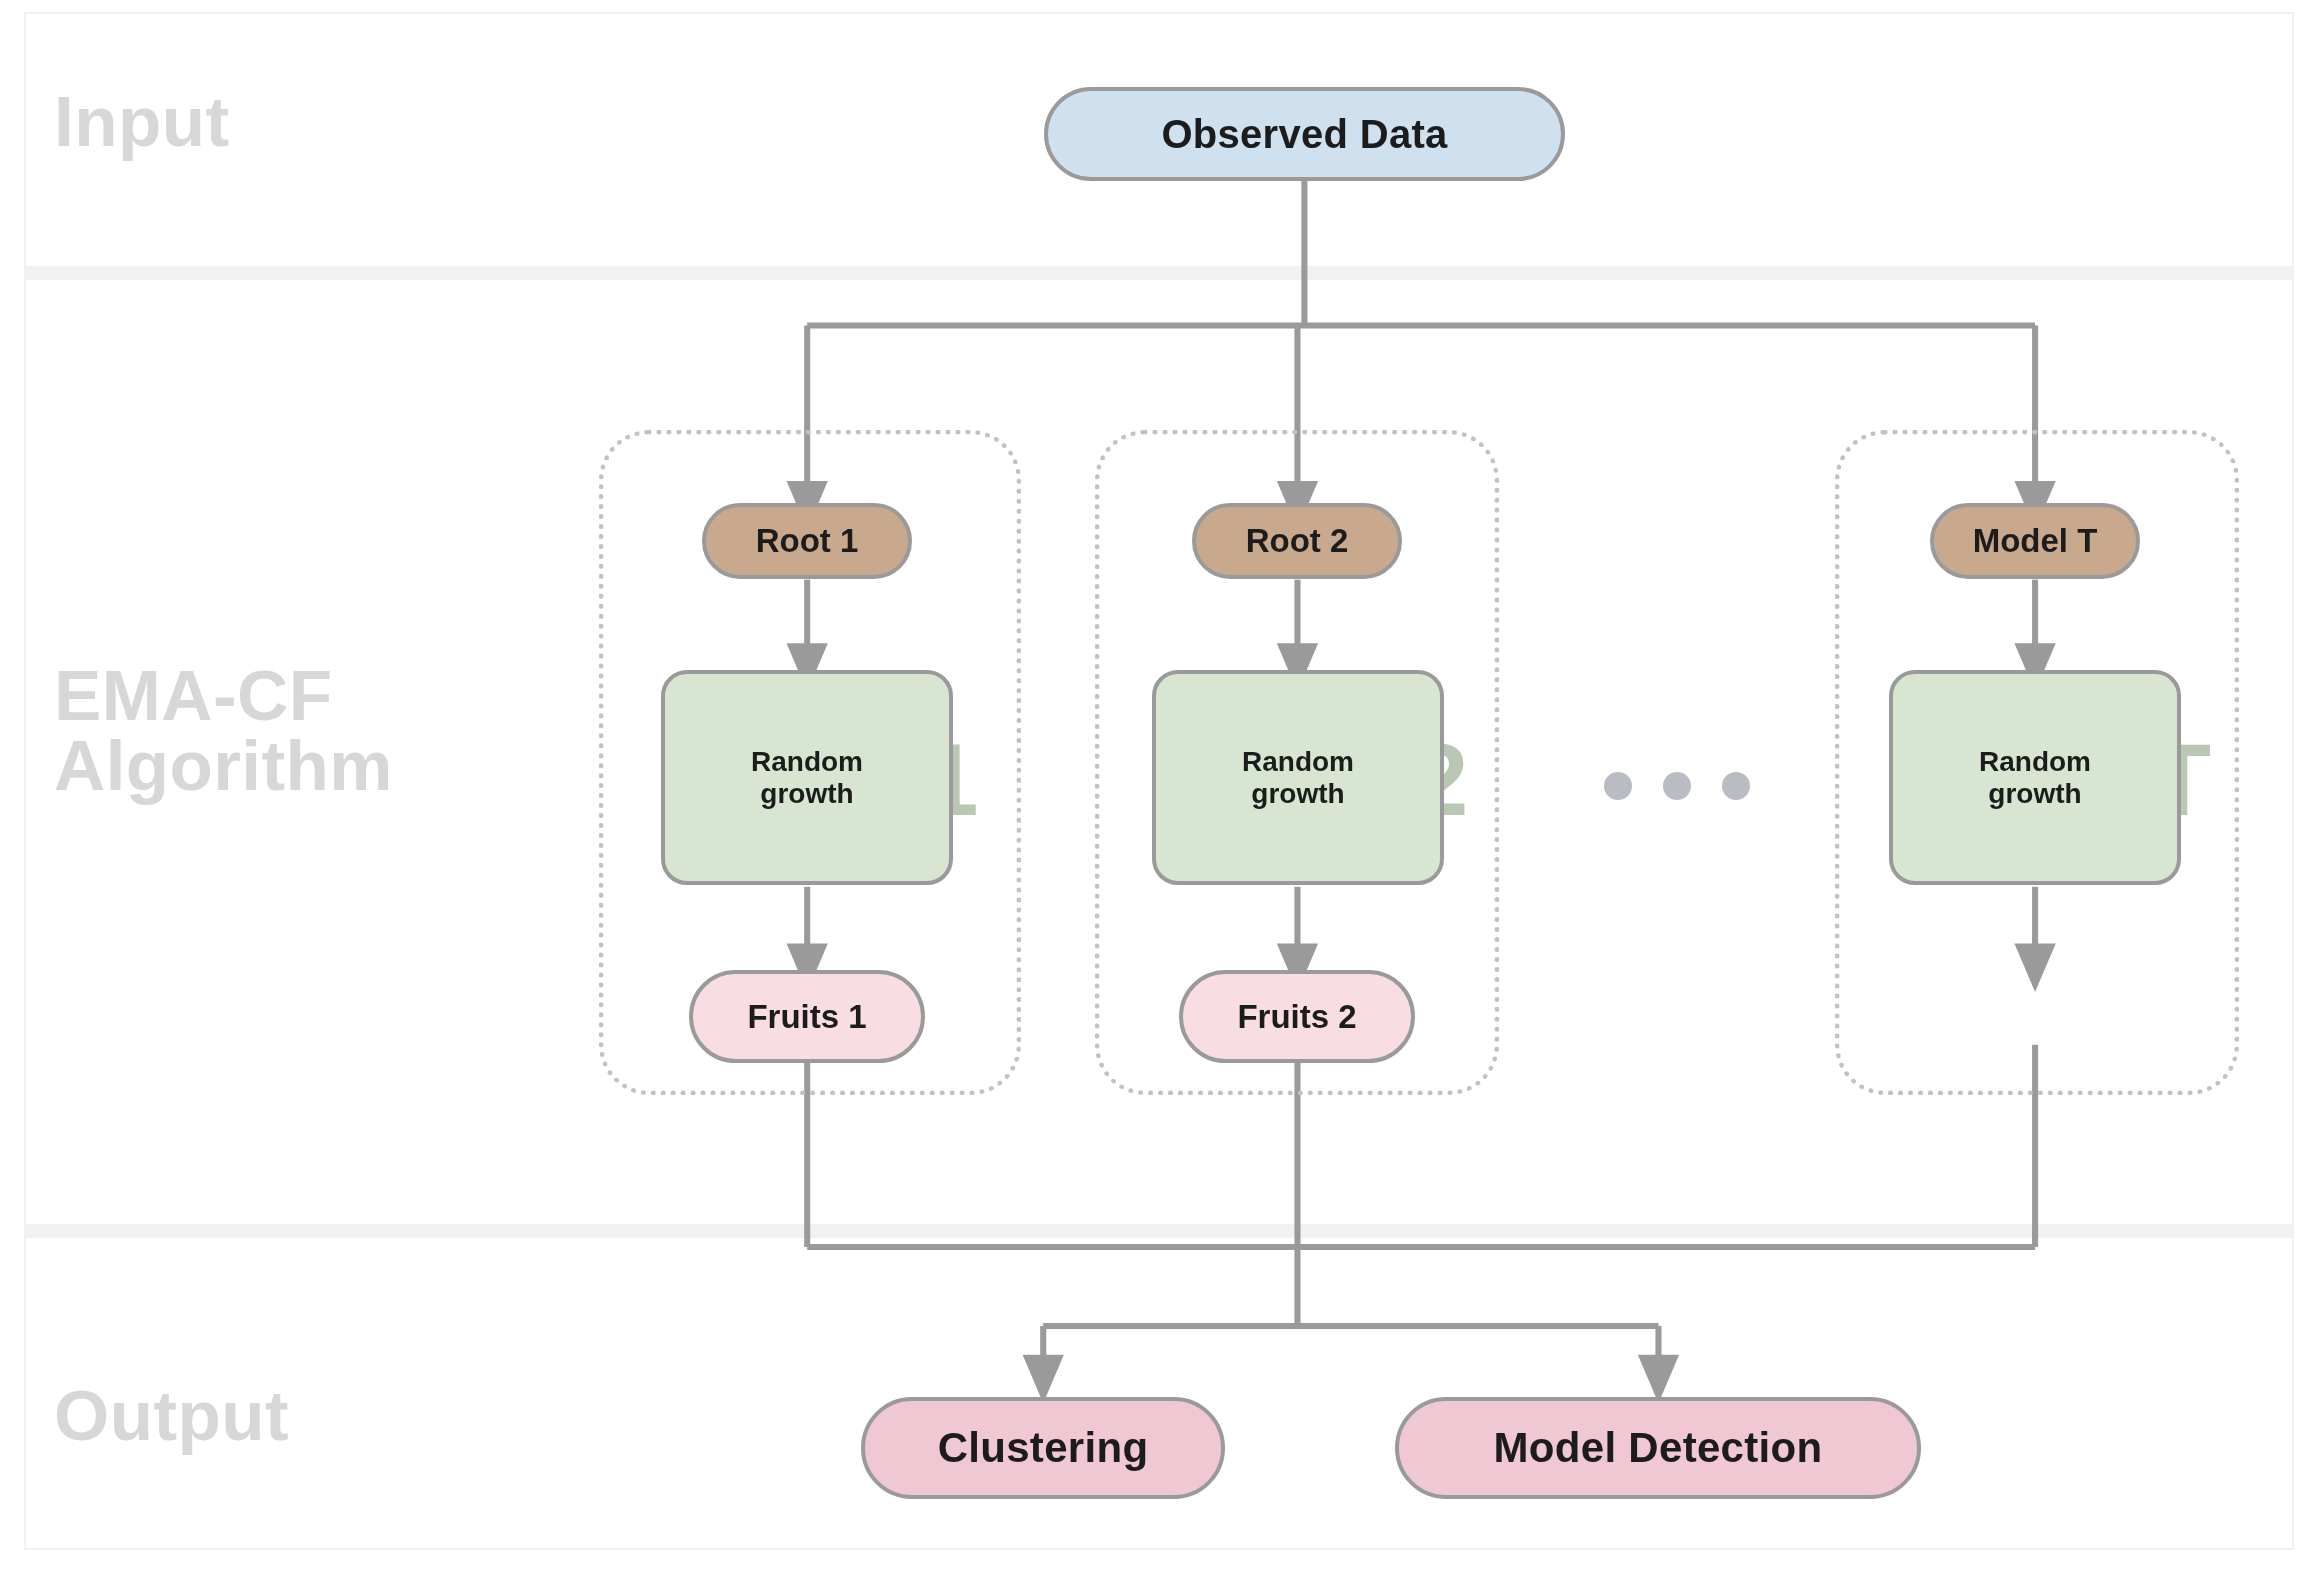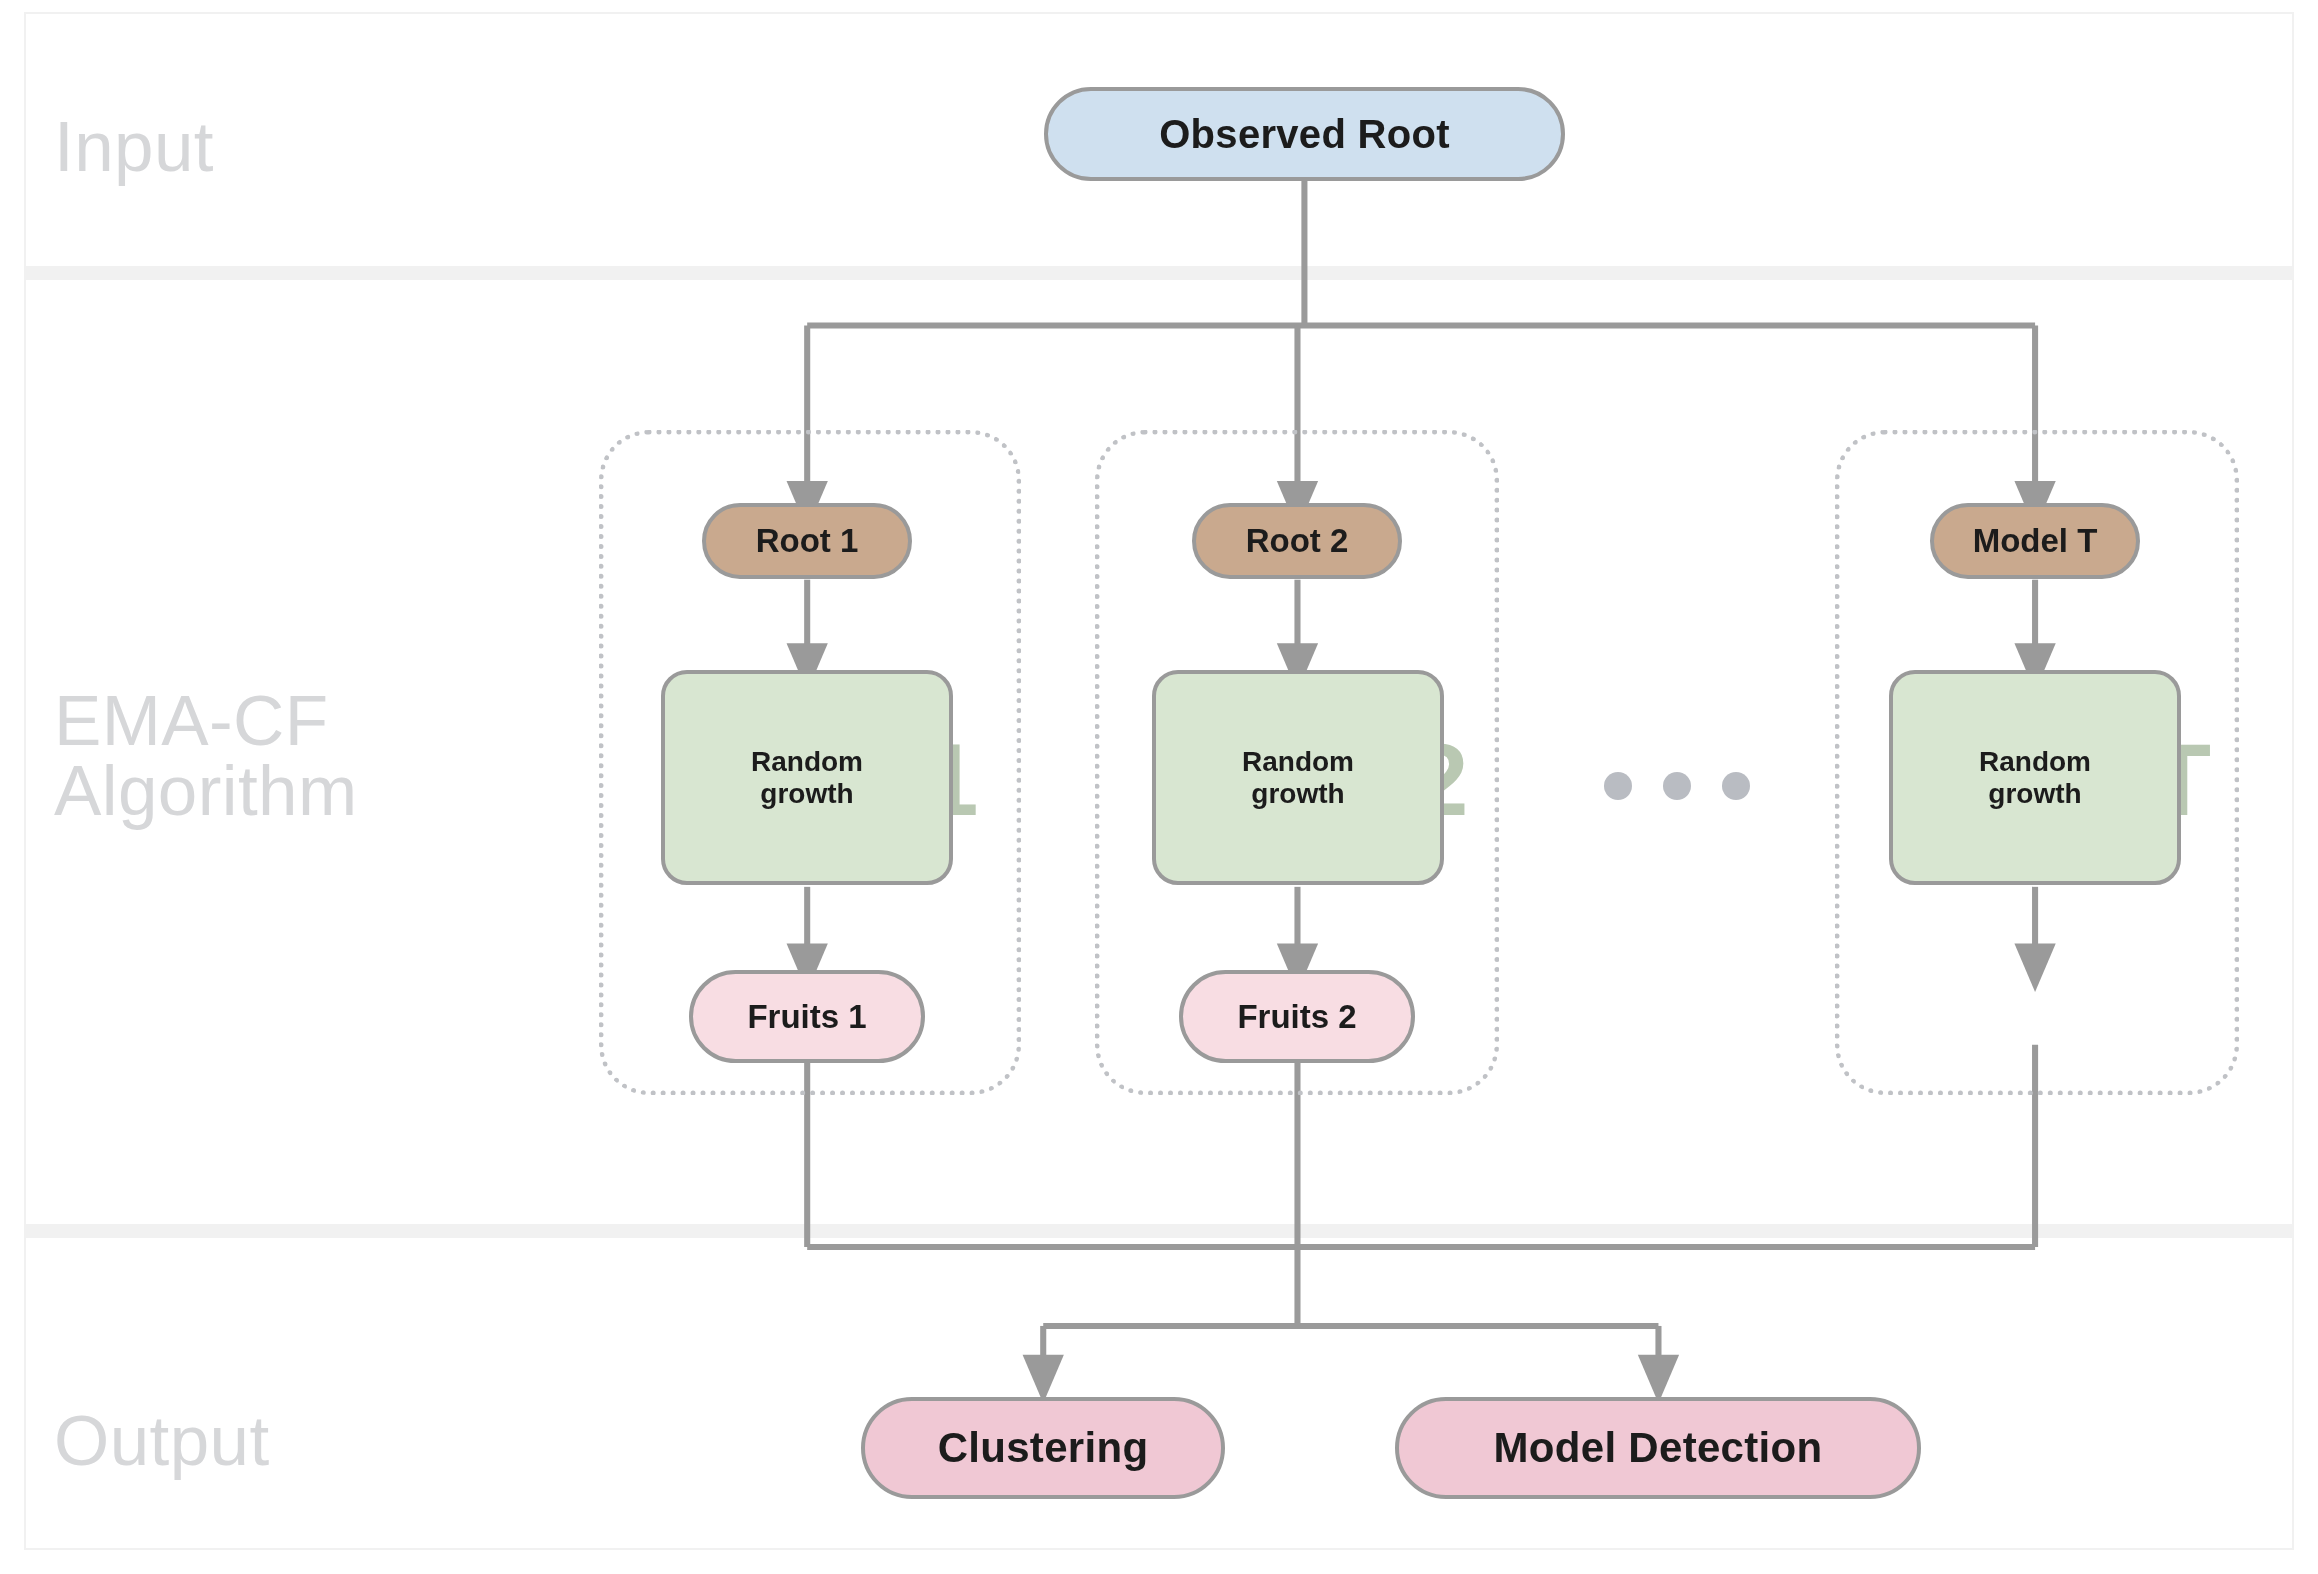--- a/index.html
+++ b/index.html
@@ -35,26 +35,25 @@
     width: 2270px;
     height: 14px;
     background: #f1f1f1;
   }
   .lane-sep.s1 { top: 266px; }
   .lane-sep.s2 { top: 1224px; }
 
   .lane-label {
     position: absolute;
     color: #d6d7d9;
-    font-weight: 400;
+    font-weight: 700;
     font-size: 71px;
     line-height: 0.98;
     letter-spacing: 0.4px;
     white-space: pre-line;
-    margin-top: 25px;
   }
   .lane-label.input  { left: 54px; top: 87px; }
   .lane-label.algo   { left: 54px; top: 661px; }
   .lane-label.output { left: 54px; top: 1381px; }
 
   
   #wires {
     position: absolute;
     left: 0; top: 0;
     width: 2319px;
@@ -200,21 +199,21 @@
 
       <path d="M1495,1437 L1495,1528"></path>
 
       <path d="M1202,1528 L1911,1528"></path>
       <path d="M1202,1528 L1202,1592" marker-end="url(#arrow)"></path>
       <path d="M1911,1528 L1911,1592" marker-end="url(#arrow)"></path>
     </g>
   </svg>
 
   <div class="node pill node-observed">
-    <span>Observed Root</span>
+    <span>Observed Data</span>
   </div>
 
   <div class="tree-group" style="left:599px; top:430px; width:422px; height:665px;"></div>
   <div class="tree-watermark" style="left:679px; top:722px;">Tree 1</div>
   <div class="node pill node-root" style="left:702px; top:503px;justify-content:center;">
     <span>Root 1</span>
   </div>
   <div class="node node-growth" style="left:661px; top:670px;">
     <span class="glabel">Random
 growth</span>

